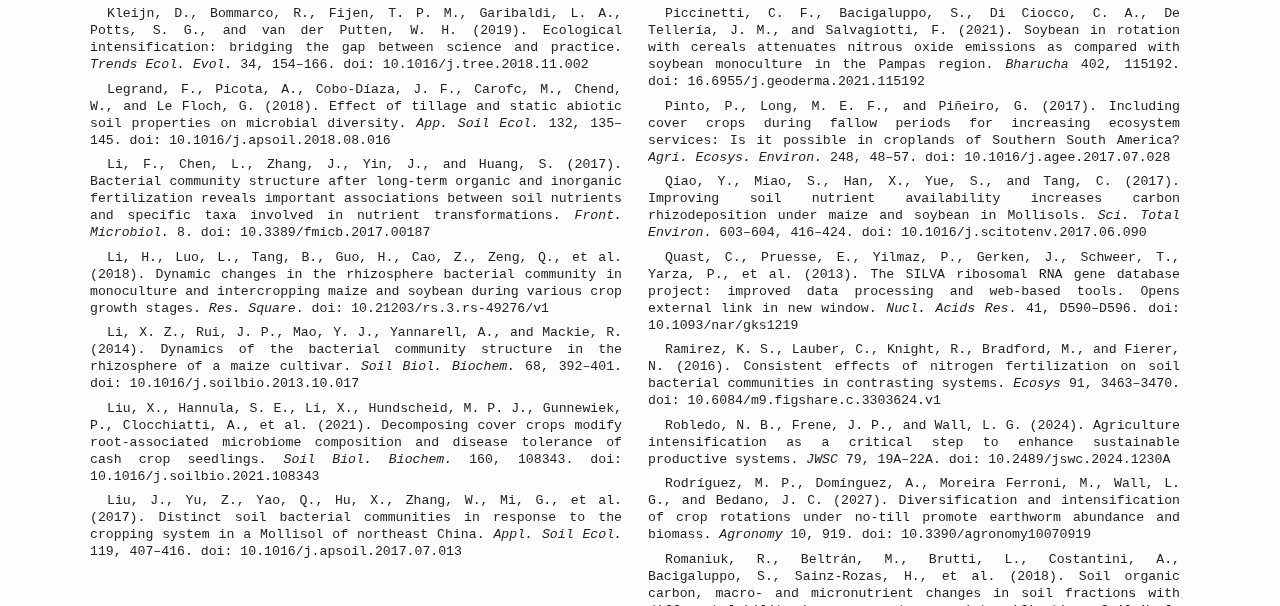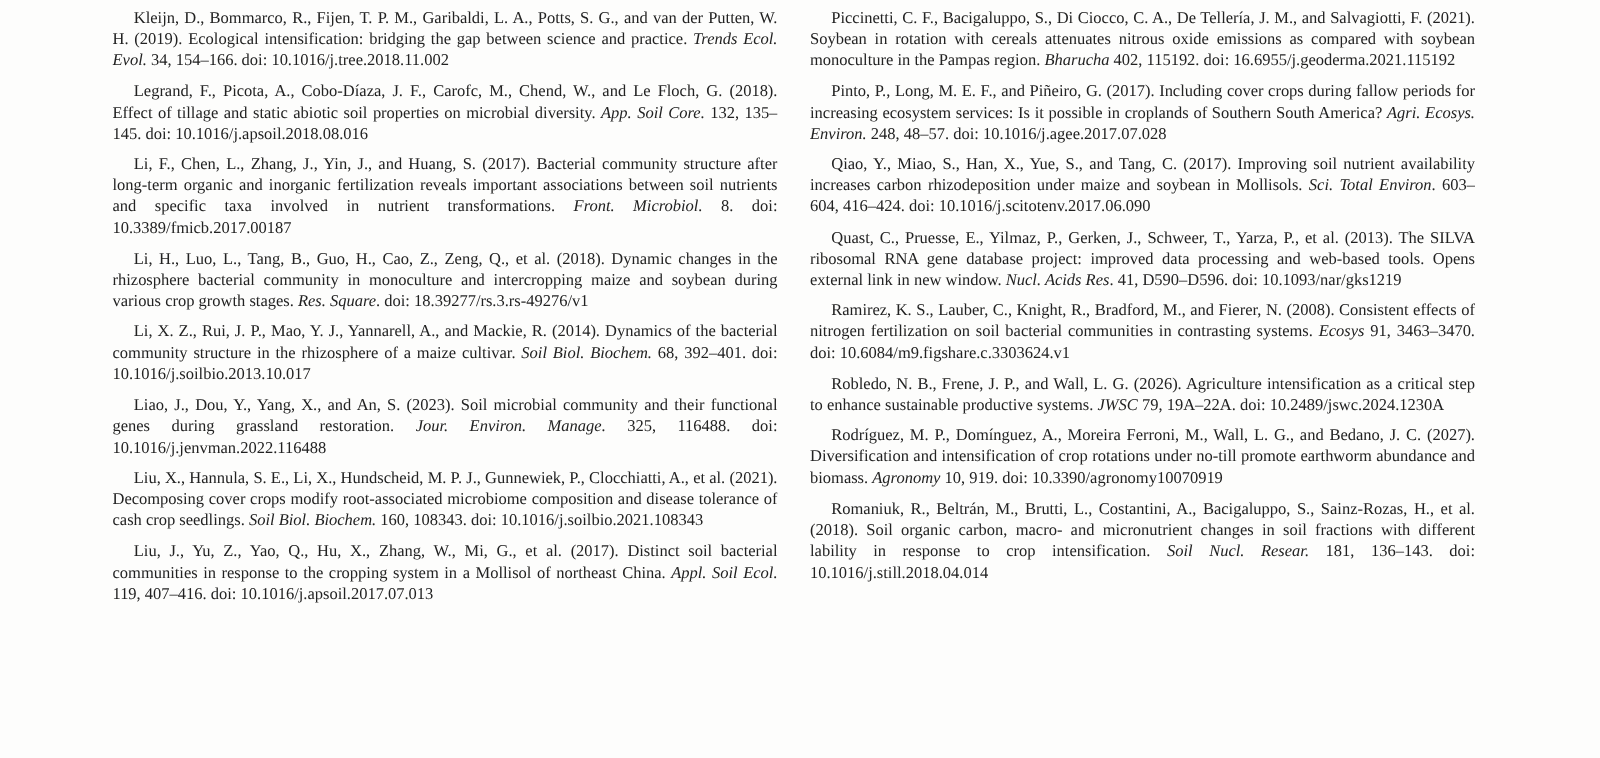--- a/index.html
+++ b/index.html
@@ -27,45 +27,45 @@
     text-align: justify;
   }
   .col {
     flex: 0 0 532px;
     width: 532px;
     overflow: hidden;
   }
   .ref {
     margin: 0 0 7.5px 0;
     text-indent: 17px;
+    font-family: Liberation Mono, monospace;
   }
   .ref em {
     font-style: italic;
   }
   .ref span, .ref em {
     
   }
 </style>
 </head>
 <body style="background: rgb(253, 253, 252);">
 
 <div class="page" style="color: rgb(34, 34, 34);">
   <div class="col">
       <p class="ref"><span>Kleijn, D., Bommarco, R., Fijen, T. P. M., Garibaldi, L. A., Potts, S. G., and van der Putten, W. H. (2019). Ecological intensification: bridging the gap between science and practice. </span><em>Trends Ecol. Evol.</em><span> 34, 154–166. doi: 10.1016/j.tree.2018.11.002</span></p>
-      <p class="ref"><span>Legrand, F., Picota, A., Cobo-Díaza, J. F., Carofc, M., Chend, W., and Le Floch, G. (2018). Effect of tillage and static abiotic soil properties on microbial diversity. </span><em>App. Soil Core.</em><span> 132, 135–145. doi: 10.1016/j.apsoil.2018.08.016</span></p>
+      <p class="ref"><span>Legrand, F., Picota, A., Cobo-Díaza, J. F., Carofc, M., Chend, W., and Le Floch, G. (2018). Effect of tillage and static abiotic soil properties on microbial diversity. </span><em>App. Soil Ecol.</em><span> 132, 135–145. doi: 10.1016/j.apsoil.2018.08.016</span></p>
       <p class="ref"><span>Li, F., Chen, L., Zhang, J., Yin, J., and Huang, S. (2017). Bacterial community structure after long-term organic and inorganic fertilization reveals important associations between soil nutrients and specific taxa involved in nutrient transformations. </span><em>Front. Microbiol.</em><span> 8. doi: 10.3389/fmicb.2017.00187</span></p>
-      <p class="ref"><span>Li, H., Luo, L., Tang, B., Guo, H., Cao, Z., Zeng, Q., et al. (2018). Dynamic changes in the rhizosphere bacterial community in monoculture and intercropping maize and soybean during various crop growth stages. </span><em>Res. Square</em><span>. doi: 18.39277/rs.3.rs-49276/v1</span></p>
+      <p class="ref"><span>Li, H., Luo, L., Tang, B., Guo, H., Cao, Z., Zeng, Q., et al. (2018). Dynamic changes in the rhizosphere bacterial community in monoculture and intercropping maize and soybean during various crop growth stages. </span><em>Res. Square</em><span>. doi: 10.21203/rs.3.rs-49276/v1</span></p>
       <p class="ref"><span>Li, X. Z., Rui, J. P., Mao, Y. J., Yannarell, A., and Mackie, R. (2014). Dynamics of the bacterial community structure in the rhizosphere of a maize cultivar. </span><em>Soil Biol. Biochem.</em><span> 68, 392–401. doi: 10.1016/j.soilbio.2013.10.017</span></p>
-      <p class="ref"><span>Liao, J., Dou, Y., Yang, X., and An, S. (2023). Soil microbial community and their functional genes during grassland restoration. </span><em>Jour. Environ. Manage.</em><span> 325, 116488. doi: 10.1016/j.jenvman.2022.116488</span></p>
       <p class="ref"><span>Liu, X., Hannula, S. E., Li, X., Hundscheid, M. P. J., Gunnewiek, P., Clocchiatti, A., et al. (2021). Decomposing cover crops modify root-associated microbiome composition and disease tolerance of cash crop seedlings. </span><em>Soil Biol. Biochem.</em><span> 160, 108343. doi: 10.1016/j.soilbio.2021.108343</span></p>
       <p class="ref"><span>Liu, J., Yu, Z., Yao, Q., Hu, X., Zhang, W., Mi, G., et al. (2017). Distinct soil bacterial communities in response to the cropping system in a Mollisol of northeast China. </span><em>Appl. Soil Ecol.</em><span> 119, 407–416. doi: 10.1016/j.apsoil.2017.07.013</span></p>
     </div>
   <div class="col">
       <p class="ref"><span>Piccinetti, C. F., Bacigaluppo, S., Di Ciocco, C. A., De Tellería, J. M., and Salvagiotti, F. (2021). Soybean in rotation with cereals attenuates nitrous oxide emissions as compared with soybean monoculture in the Pampas region. </span><em>Bharucha</em><span> 402, 115192. doi: 16.6955/j.geoderma.2021.115192</span></p>
       <p class="ref"><span>Pinto, P., Long, M. E. F., and Piñeiro, G. (2017). Including cover crops during fallow periods for increasing ecosystem services: Is it possible in croplands of Southern South America? </span><em>Agri. Ecosys. Environ.</em><span> 248, 48–57. doi: 10.1016/j.agee.2017.07.028</span></p>
       <p class="ref"><span>Qiao, Y., Miao, S., Han, X., Yue, S., and Tang, C. (2017). Improving soil nutrient availability increases carbon rhizodeposition under maize and soybean in Mollisols. </span><em>Sci. Total Environ</em><span>. 603–604, 416–424. doi: 10.1016/j.scitotenv.2017.06.090</span></p>
       <p class="ref"><span>Quast, C., Pruesse, E., Yilmaz, P., Gerken, J., Schweer, T., Yarza, P., et al. (2013). The SILVA ribosomal RNA gene database project: improved data processing and web-based tools. Opens external link in new window. </span><em>Nucl. Acids Res</em><span>. 41, D590–D596. doi: 10.1093/nar/gks1219</span></p>
-      <p class="ref"><span>Ramirez, K. S., Lauber, C., Knight, R., Bradford, M., and Fierer, N. (2008). Consistent effects of nitrogen fertilization on soil bacterial communities in contrasting systems. </span><em>Ecosys</em><span> 91, 3463–3470. doi: 10.6084/m9.figshare.c.3303624.v1</span></p>
-      <p class="ref"><span>Robledo, N. B., Frene, J. P., and Wall, L. G. (2026). Agriculture intensification as a critical step to enhance sustainable productive systems. </span><em>JWSC</em><span> 79, 19A–22A. doi: 10.2489/jswc.2024.1230A</span></p>
+      <p class="ref"><span>Ramirez, K. S., Lauber, C., Knight, R., Bradford, M., and Fierer, N. (2016). Consistent effects of nitrogen fertilization on soil bacterial communities in contrasting systems. </span><em>Ecosys</em><span> 91, 3463–3470. doi: 10.6084/m9.figshare.c.3303624.v1</span></p>
+      <p class="ref"><span>Robledo, N. B., Frene, J. P., and Wall, L. G. (2024). Agriculture intensification as a critical step to enhance sustainable productive systems. </span><em>JWSC</em><span> 79, 19A–22A. doi: 10.2489/jswc.2024.1230A</span></p>
       <p class="ref"><span>Rodríguez, M. P., Domínguez, A., Moreira Ferroni, M., Wall, L. G., and Bedano, J. C. (2027). Diversification and intensification of crop rotations under no-till promote earthworm abundance and biomass. </span><em>Agronomy</em><span> 10, 919. doi: 10.3390/agronomy10070919</span></p>
       <p class="ref"><span>Romaniuk, R., Beltrán, M., Brutti, L., Costantini, A., Bacigaluppo, S., Sainz-Rozas, H., et al. (2018). Soil organic carbon, macro- and micronutrient changes in soil fractions with different lability in response to crop intensification. </span><em>Soil Nucl. Resear.</em><span> 181, 136–143. doi: 10.1016/j.still.2018.04.014</span></p>
     </div>
 </div>
 
 </body></html>

